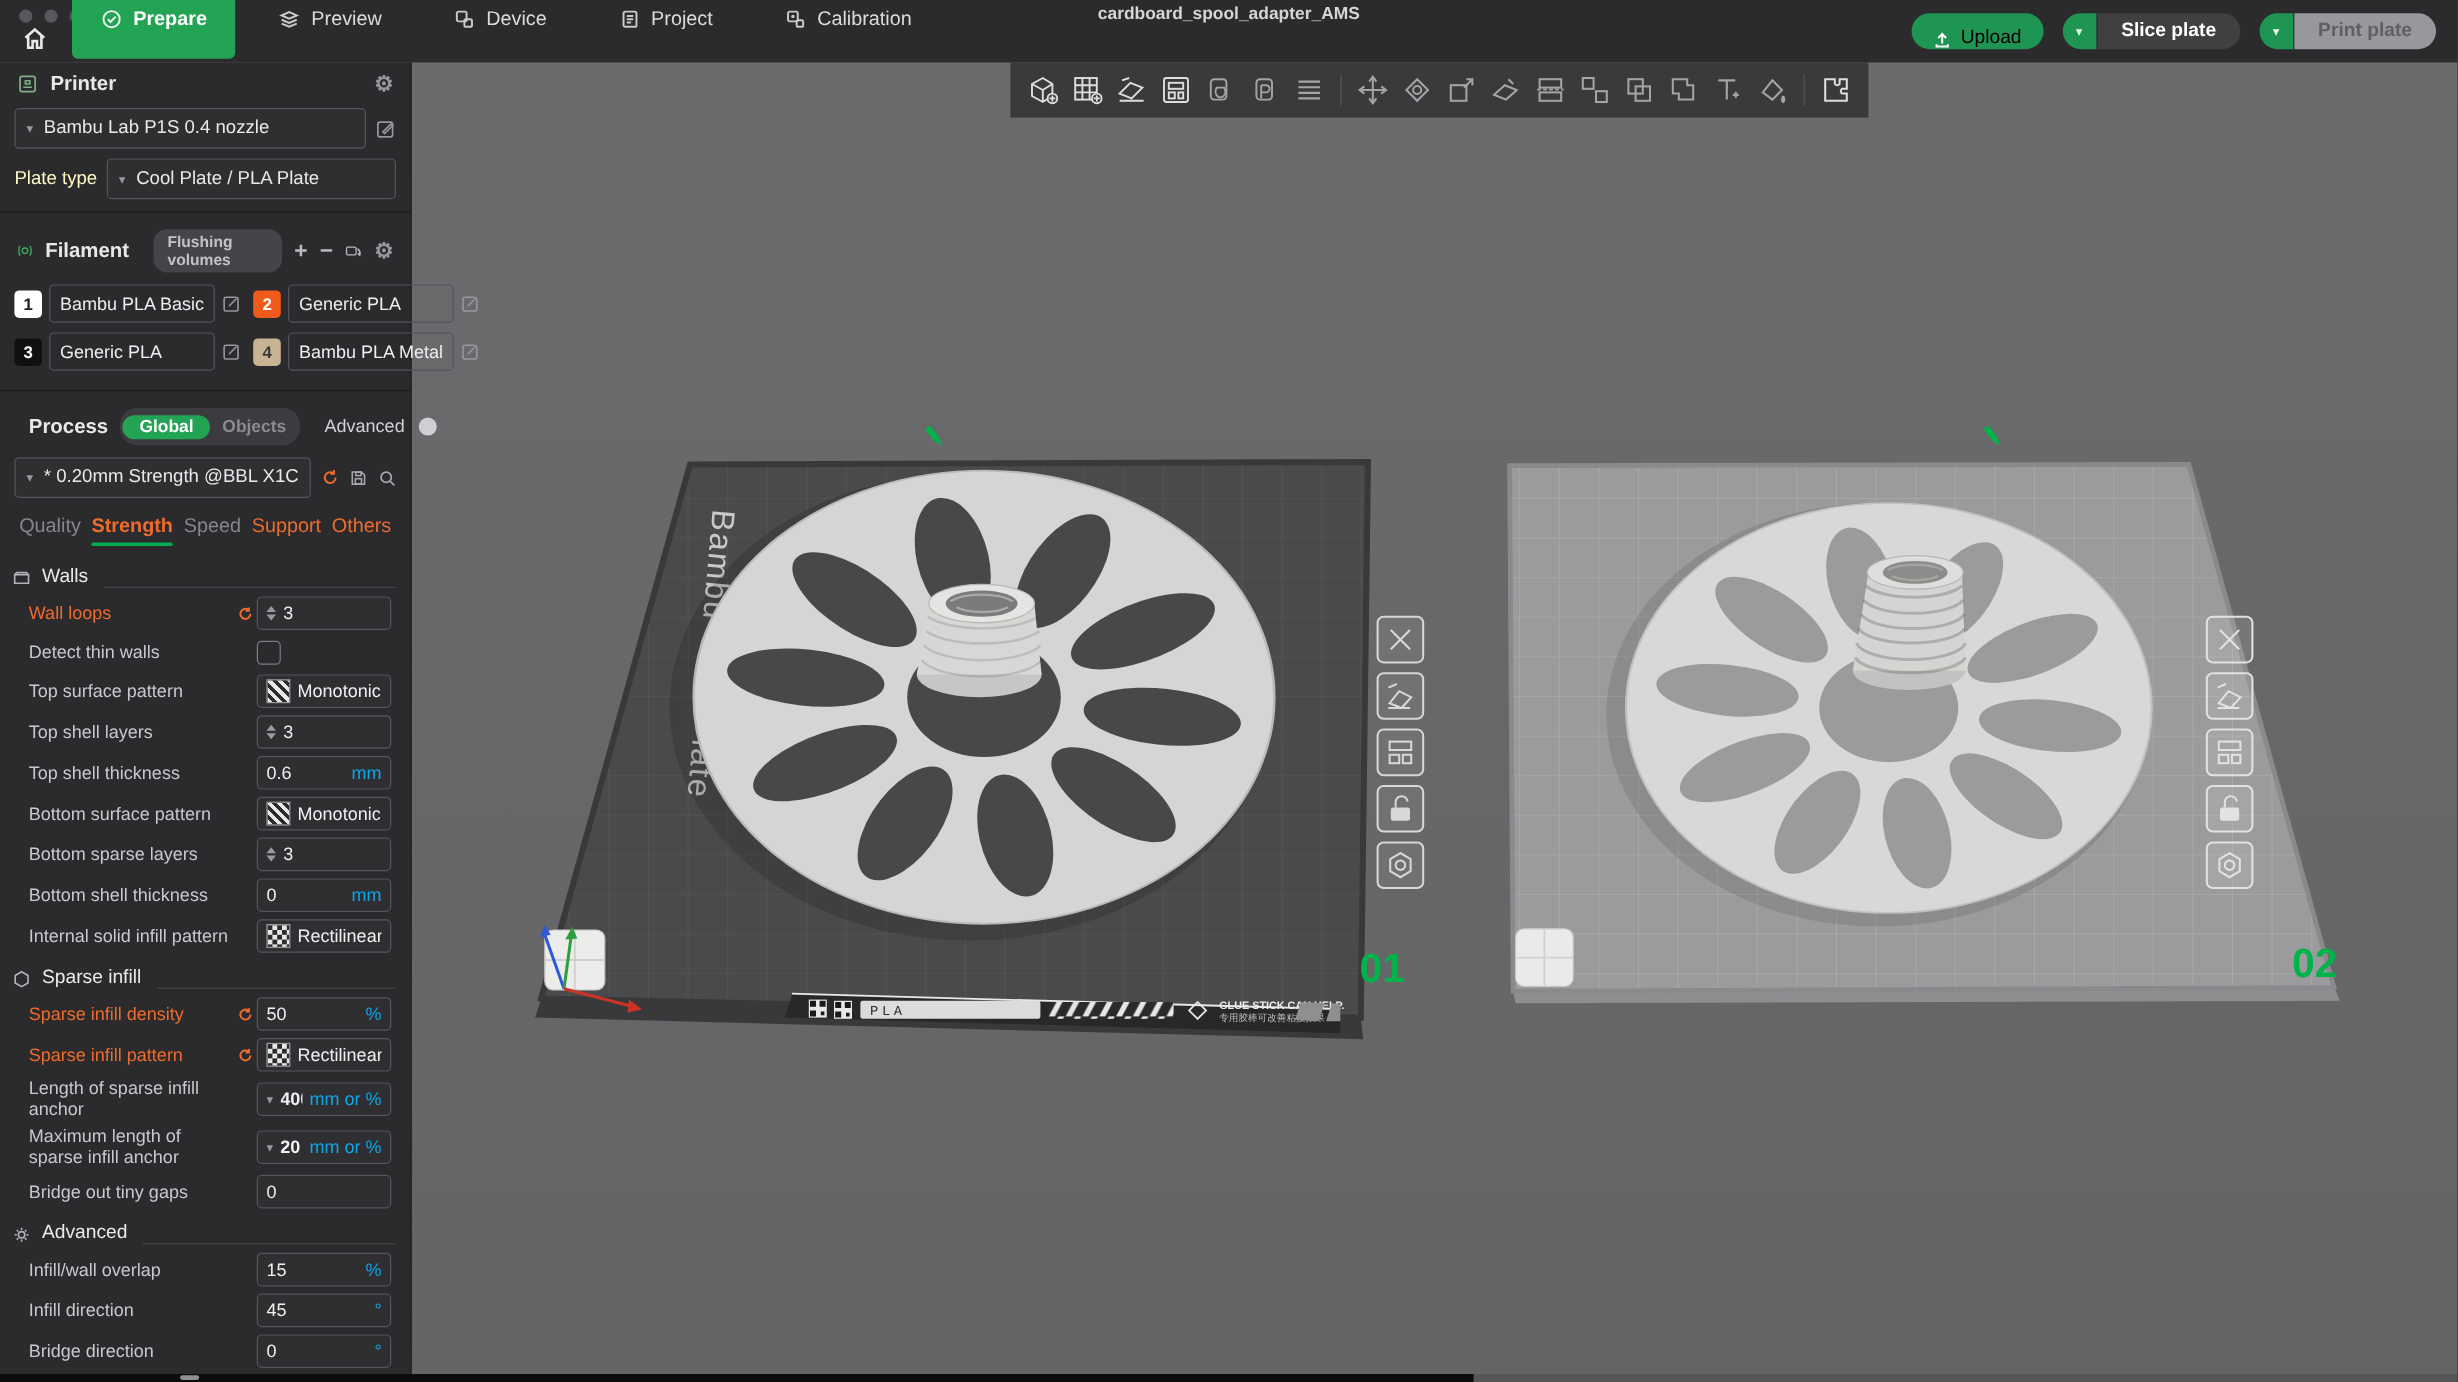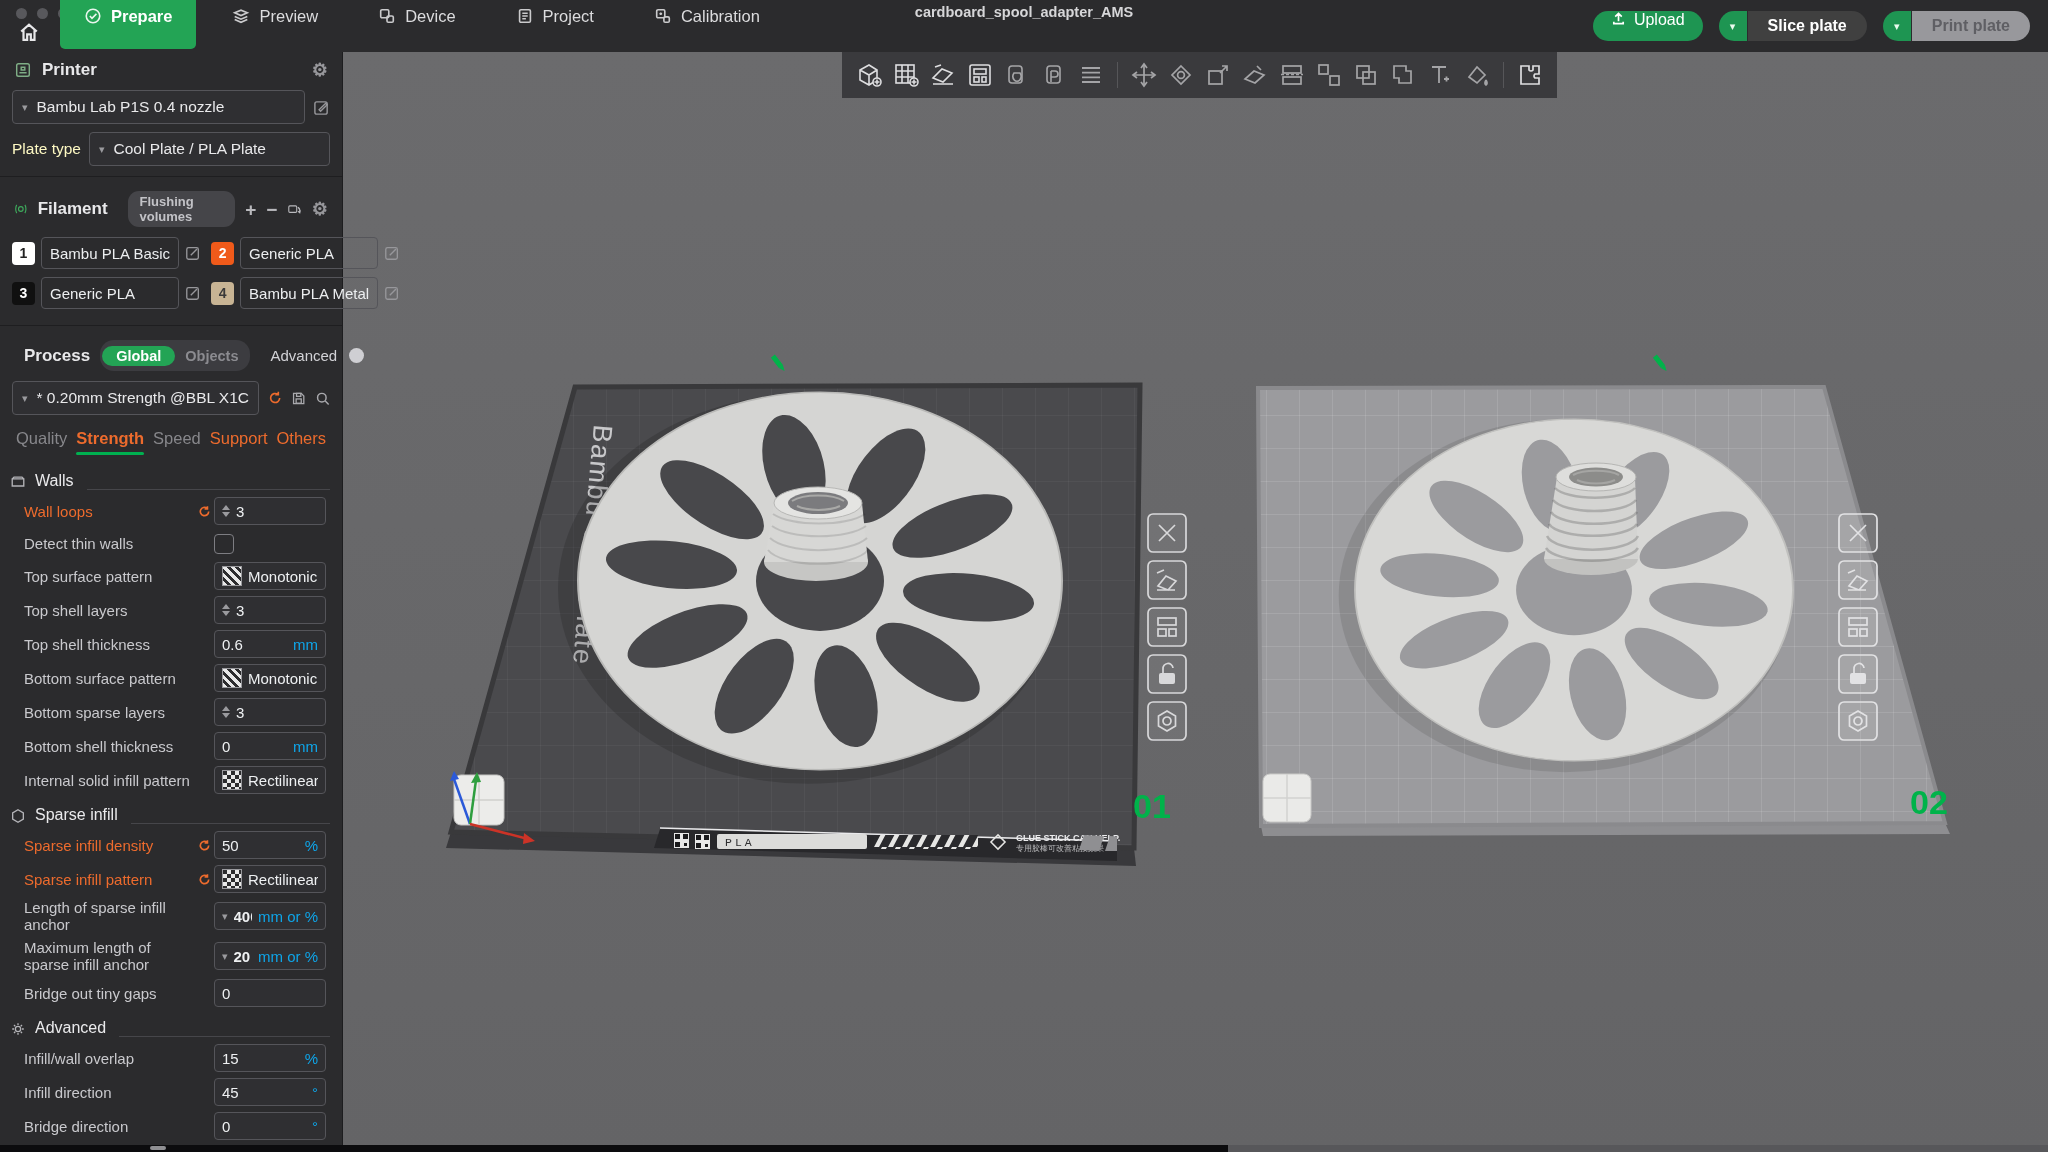--- a/index.html
+++ b/index.html
@@ -8,21 +8,21 @@
   .topbar{position:absolute;left:0;top:0;width:2048px;height:52px;background:#2b2b2d;z-index:30;}
   .traffic{position:absolute;left:16px;top:8px;display:flex;gap:10px;}
   .traffic i{width:11px;height:11px;border-radius:50%;background:#58585c;}
   .wtitle{position:absolute;left:0;right:0;top:4px;text-align:center;font-size:14.5px;font-weight:bold;color:#d6d6d8;}
   .tabs{position:absolute;left:8px;bottom:0;display:flex;align-items:flex-end;height:40px;}
   .home{width:42px;height:34px;display:flex;align-items:center;justify-content:center;color:#e8e8ea;margin:0 4px 3px 0;}
   .tab{display:flex;align-items:center;gap:9px;height:34px;padding:16px 24px;margin:0 6px 3px 6px;border-radius:5px;color:#dcdcde;font-size:16.5px;}
   .tab svg{opacity:.9}
   .tab.active{background:#23a455;color:#fff;font-weight:bold;}
   .actions{position:absolute;right:18px;top:11px;display:flex;align-items:center;gap:16px;}
-  .btn{height:30px;border-radius:15px;display:flex;align-items:flex-start;gap:8px;padding:0 18px;font-size:16px;color:#ffffff;}
+  .btn{height:30px;border-radius:15px;display:flex;align-items:flex-end;gap:8px;padding:0 18px;font-size:16px;color:#000000;}
   .btn.upload{background:#1e9552;}
   .split{display:flex;align-items:center;}
   .chevseg{width:28px;height:30px;background:#1e9552;border-radius:15px 0 0 15px;display:flex;align-items:center;justify-content:center;color:#eafbef;font-size:11px;margin-right:1px;}
   .mainseg{height:30px;border-radius:0 15px 15px 0;display:flex;align-items:center;padding:0 20px;font-size:16px;font-weight:bold;}
   .slice .mainseg{background:#404040;color:#fff;}
   .print .mainseg{background:#98989c;color:#5f5f64;}
   
   .sidebar{position:absolute;left:0;top:52px;width:342px;height:1100px;background:#2b2b2d;border-right:1px solid #1d1d1f;z-index:20;color:#d5d5d8;}
   .sep{height:1px;background:#1e1e20;margin:6px 0;}
   .shead{display:flex;align-items:center;gap:10px;padding:8px 14px 6px 14px;font-size:17px;font-weight:bold;color:#e8e8ea;}

